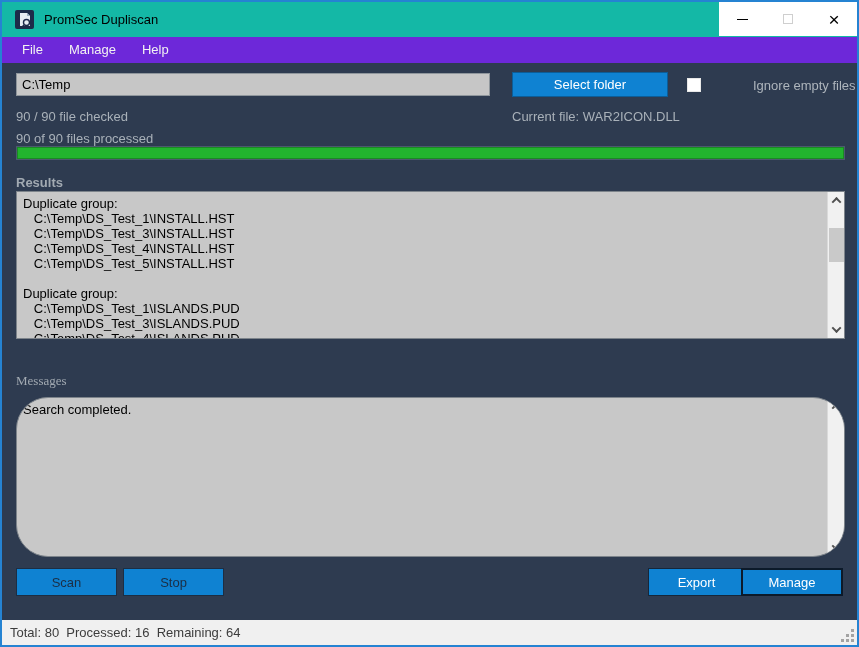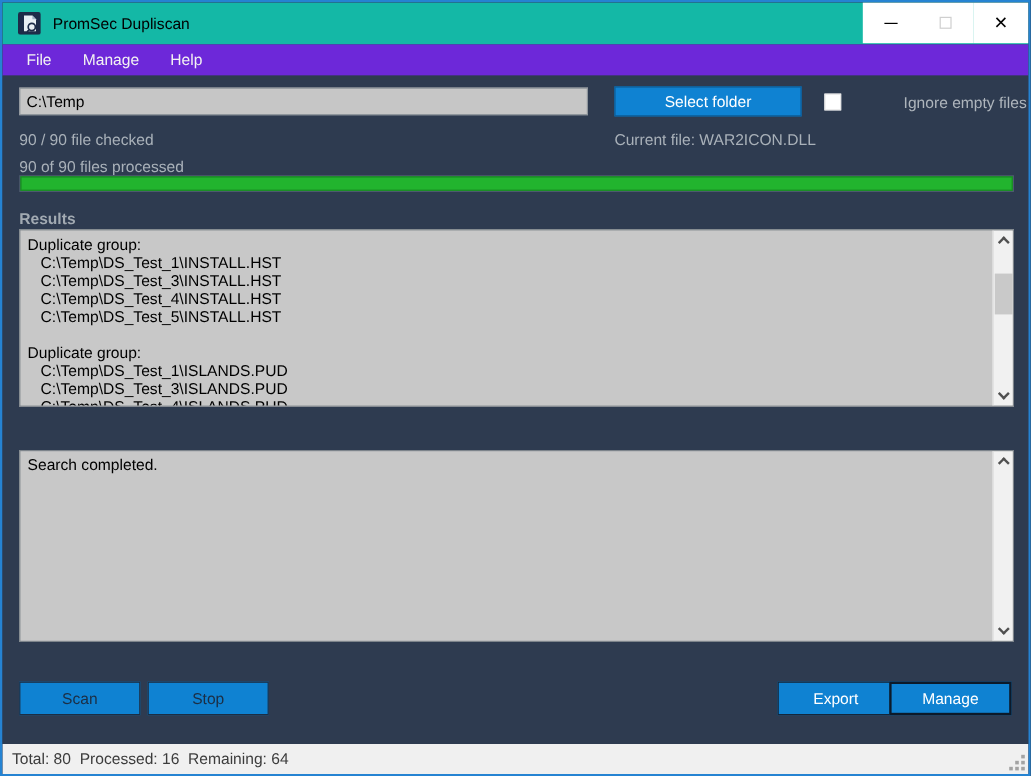--- a/index.html
+++ b/index.html
@@ -41,21 +41,21 @@
   .progress-track { position:absolute; left:14px; top:83px; width:829px; height:14px; background:#3c4a5e; border:1px solid #4c5a6e; }
   .progress-fill { height:100%; background:#22b42e; border:1px solid #1a8a24; }
   .section-label { position:absolute; font-size:13px; color:#a2aab2; }
   .lbl-results { left:14px; top:112px;font-weight:bold; }
   .lbl-messages { left:14px; top:310px;font-family:Liberation Serif, serif; }
   .listbox {
     position:absolute; left:14px; width:829px; background:#c8c8c8;
     border:1px solid #7d848b; overflow:hidden;
   }
   .box-results { top:128px; height:148px; }
-  .box-messages { top:312px; height:160px; }
+  .box-messages { top:334px; height:160px;border-radius:32px; }
   .list-text {
     position:absolute; left:6px; top:4px; right:20px; bottom:0;
     font-size:13px; line-height:15px; color:#000; white-space:pre; overflow:hidden;
   }
   
   .scrollbar { position:absolute; right:0; top:0; bottom:0; width:17px; background:#f1f1f1; border-left:1px solid #dadada; }
   .sb-arrow { position:absolute; left:0; width:17px; height:17px; display:flex; align-items:center; justify-content:center; cursor:pointer; }
   .sb-up { top:0; } .sb-down { bottom:0; }
   .chev { width:7px; height:7px; border-top:2px solid #505050; border-right:2px solid #505050; }
   .chev-up { transform:rotate(-45deg) translate(-1px,1px); }

